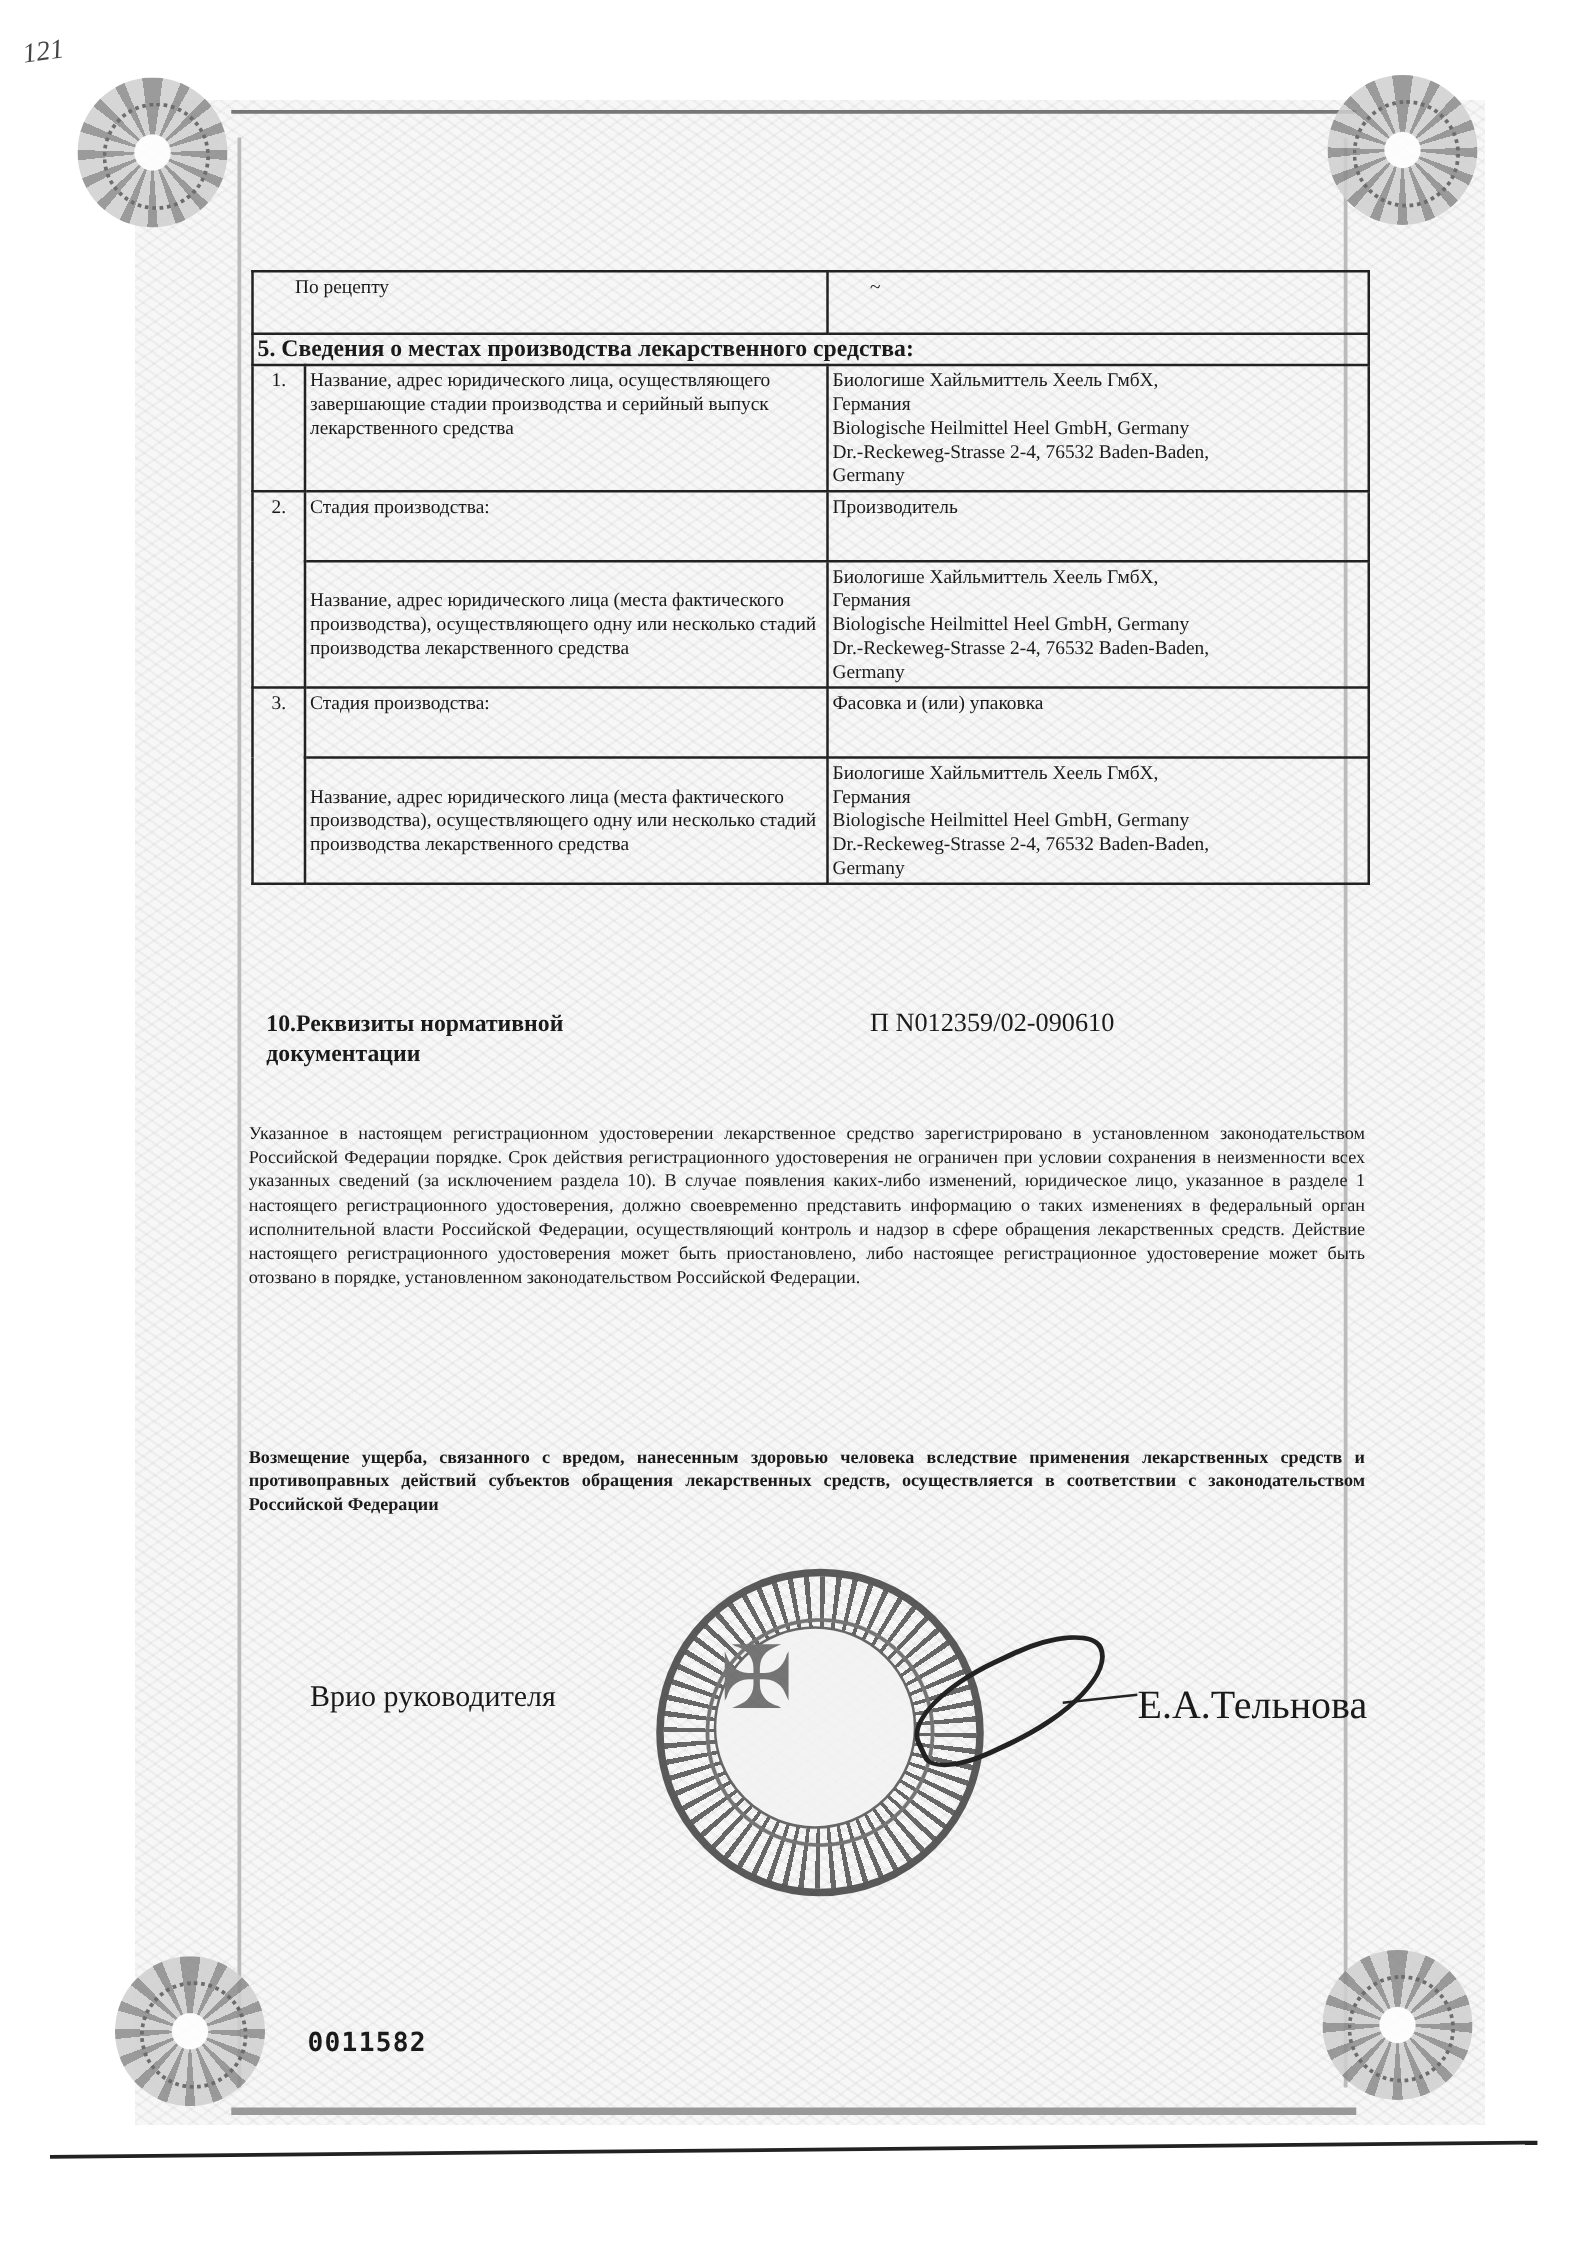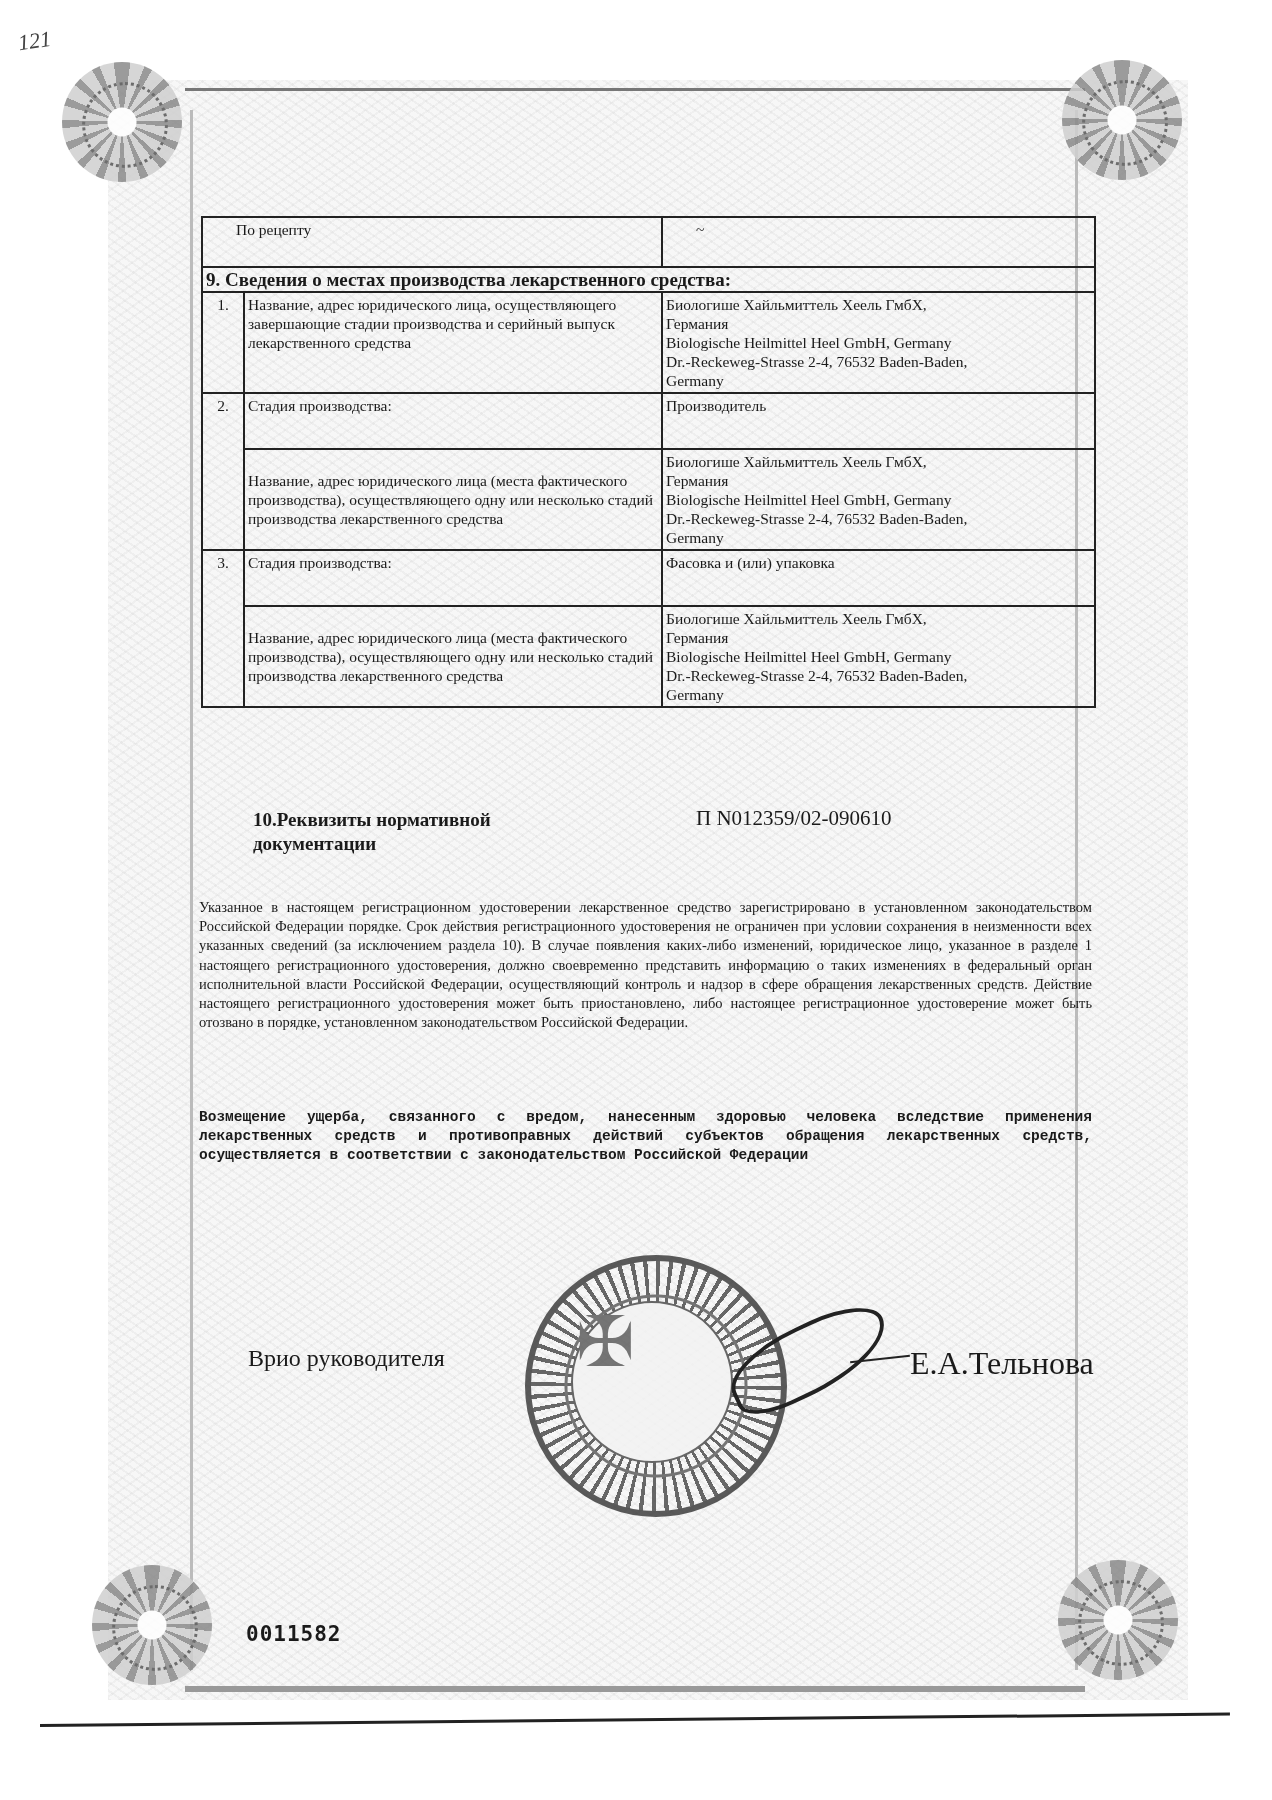--- a/index.html
+++ b/index.html
@@ -49,30 +49,30 @@
     border-collapse:collapse; font-size:15.5px; line-height:19px;
   }
   table.main td { border:2px solid #222; vertical-align:top; padding:2px 3px; }
   td.num { width:34px; text-align:center; vertical-align:middle; font-size:15.5px; }
   td.left { width:410px; }
   td.section { font-weight:bold; font-size:19px; padding:4px 2px 2px; border-left:none; border-right:none; }
   tr.rx td { height:44px;padding-left:33px; }
   tr.stage td { height:50px; }
 
   .req {
-    position:absolute; left:213px; top:808px; font-weight:bold; font-size:19px; line-height:24px; width:330px;margin-left:40px;
+    position:absolute; left:213px; top:808px; font-weight:bold; font-size:19px; line-height:24px; width:330px;
   }
   .req-val {
     position:absolute; left:648px; top:806px; font-size:21px; font-family:"Liberation Serif", serif;margin-left:48px;
   }
   .para {
     position:absolute; left:199px; width:893px; font-size:14.5px; line-height:19.2px; text-align:justify;
   }
   .p1 { top:898px; }
-  .p2 { top:1108px; font-weight:bold;font-family:Liberation Mono, monospace; }
+  .p2 { top:1157px; font-weight:bold; }
   .sign-role { position:absolute; left:210px; top:1345px; font-size:24px;margin-left:38px; }
   .sign-name { position:absolute; left:910px; top:1345px; font-size:32px; }
   .seal {
     position:absolute; left:525px; top:1255px; width:250px; height:250px; border-radius:50%;
     border:6px solid #333;
     background:
       radial-gradient(circle, rgba(80,80,80,0.45) 0 50px, transparent 52px),
       radial-gradient(circle, transparent 0 88px, #555 89px 91px, transparent 92px),
       repeating-conic-gradient(#444 0 2deg, transparent 2deg 6deg);
     opacity:0.8;
@@ -113,21 +113,21 @@
 <div class="rosette r-bl"></div>
 <div class="rosette r-br"></div>
 
 <table class="main">
   <tbody>
       <tr class="rx">
     <td colspan="2">По рецепту</td>
     <td>~</td>
   </tr>
   <tr>
-    <td colspan="3" class="section">9. Сведения о местах производства лекарственного средства:</td>
+    <td colspan="3" class="section">5. Сведения о местах производства лекарственного средства:</td>
   </tr>
 
   <tr>
     <td class="num">1.</td>
     <td class="left">Название, адрес юридического лица, осуществляющего завершающие стадии производства и серийный выпуск лекарственного средства</td>
     <td>
       <div>Биологише Хайльмиттель Хеель ГмбХ,</div>
       <div>Германия</div>
       <div>Biologische Heilmittel Heel GmbH, Germany</div>
       <div>Dr.-Reckeweg-Strasse 2-4, 76532 Baden-Baden,</div>

